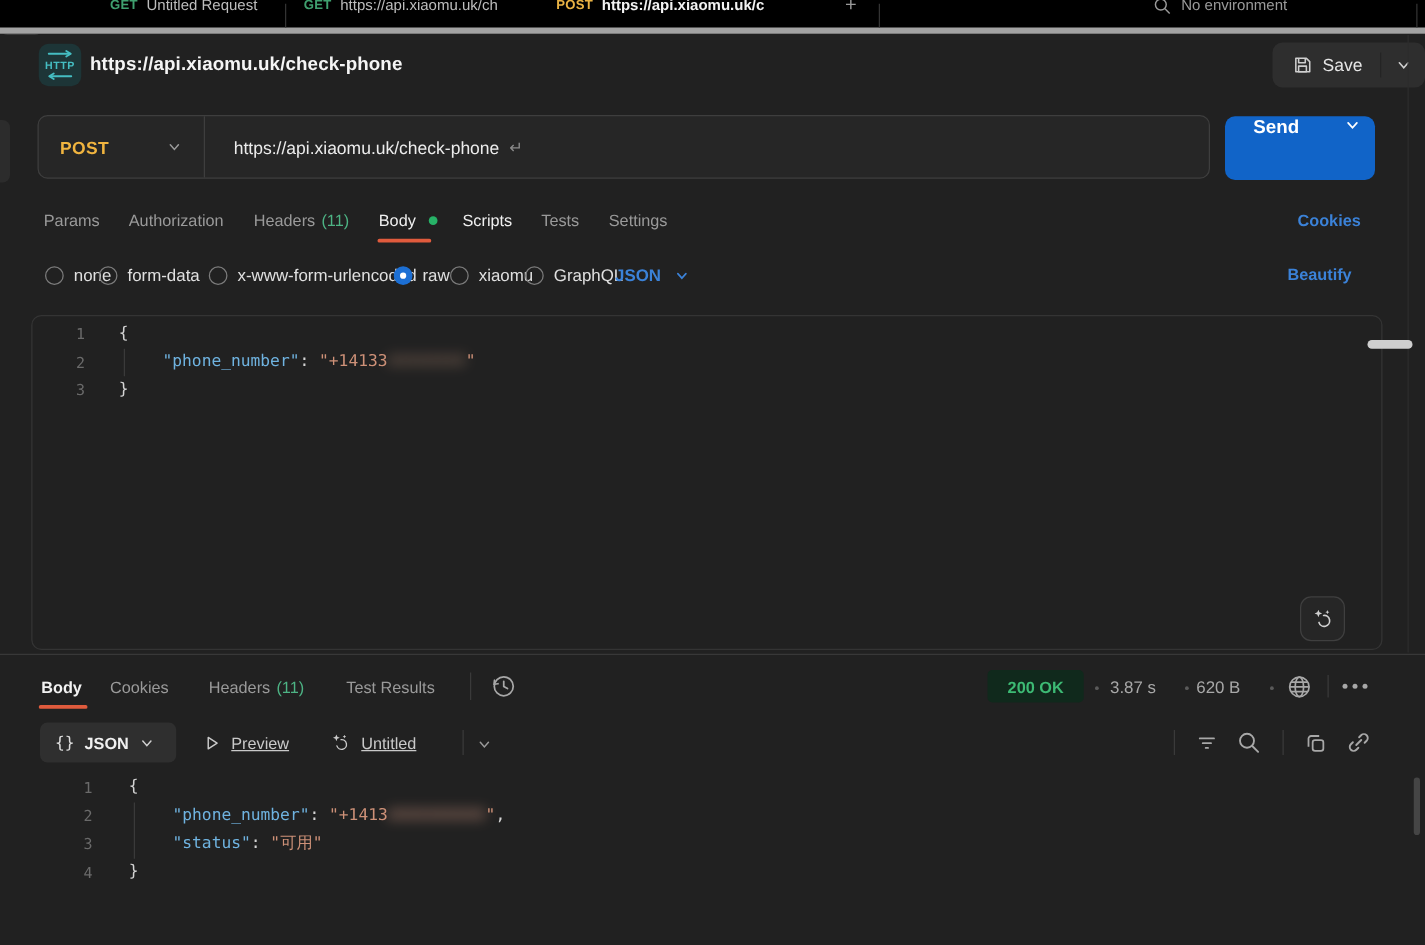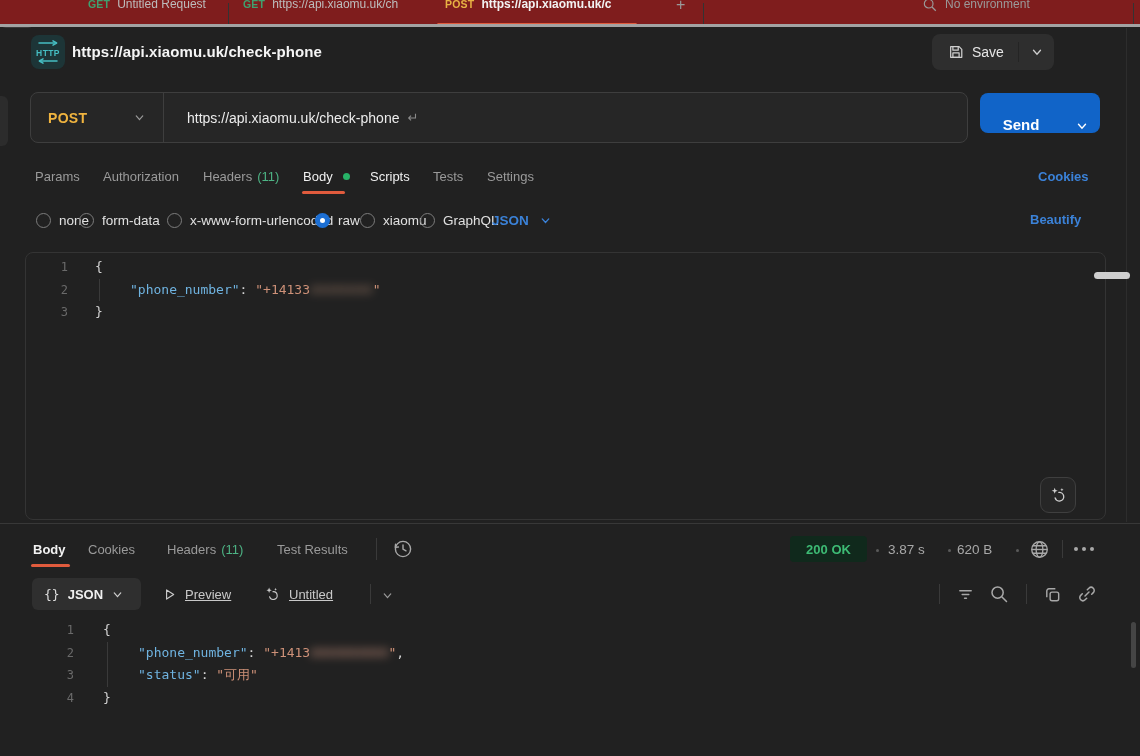--- a/index.html
+++ b/index.html
@@ -3,49 +3,49 @@
 <meta charset="utf-8">
 <style>
   * { box-sizing: border-box; }
   html,body { margin:0; padding:0; background:#212121; }
   body { font-family:"Liberation Sans", sans-serif; }
   .screen { position:relative; width:1140px; height:756px; overflow:hidden; background:#212121; color:#e8e8e8; }
   .abs { position:absolute; }
   svg { display:block; }
 
   
-  .tabbar { position:absolute; top:0; left:0; width:1140px; height:27px; background:#7f1d1d; border-bottom:3px solid #a3a3a3; overflow:hidden; }
+  .tabbar { position:absolute; top:0; left:0; width:1140px; height:27px; background:#000000; border-bottom:5px solid #a3a3a3; overflow:hidden; }
   .wtab { position:absolute; top:-11px; height:30px; display:flex; align-items:center; gap:7px; font-size:12px; color:#bdbdbd; cursor:pointer; }
   .wtab .m { font-size:10.5px; font-weight:700; letter-spacing:.2px; }
   .m-get { color:#3fa06f; }
   .m-post { color:#e8b244; }
   .wtab.active { color:#f2f2f2; font-weight:600; }
   .tab-underline { position:absolute; left:437px; top:23px; width:200px; height:3px; background:#e05b3d; border-radius:2px; }
   .tab-div { position:absolute; top:3px; width:1px; height:24px; background:#333; }
   .plus-tab { position:absolute; left:676px; top:-10px; height:30px; display:flex; align-items:center; font-size:16px; color:#9a9a9a; cursor:pointer; }
   .env-sel { position:absolute; left:922px; top:-11px; height:30px; display:flex; align-items:center; gap:8px; font-size:12px; color:#9a9a9a; cursor:pointer; }
 
   
   .side-handle { left:0; top:96px; width:8px; height:50px; background:#2c2c2c; border-radius:0 6px 6px 0; }
   .http-icon { left:31px; top:35px; width:34px; height:34px; border-radius:8px; background:#1d3537; display:flex; align-items:center; justify-content:center; }
   .req-title { left:72px; top:43px; font-size:15px; font-weight:700; color:#f5f5f5; letter-spacing:.1px; }
-  .save-btn { left:932px; top:34px; width:122px; height:36px; background:#2e2e2e; border-radius:8px; display:flex; align-items:stretch; cursor:pointer; }
+  .save-btn { left:1018px; top:34px; width:122px; height:36px; background:#2e2e2e; border-radius:8px; display:flex; align-items:stretch; cursor:pointer; }
   .save-main { display:flex; align-items:center; gap:8px; padding-left:16px; width:86px; color:#e6e6e6; font-size:14px; }
   .save-sep { width:1px; margin:8px 0; background:#242424; }
   .save-caret { width:35px; display:flex; align-items:center; justify-content:center; color:#cfcfcf; }
   .right-gutter { left:1126px; top:28px; width:1px; height:494px; background:#2d2d2d; }
 
   
   .url-box { left:30px; top:92px; width:938px; height:51px; background:#262626; border:1px solid #3e3e3e; border-radius:8px; }
   .method-lbl { left:48px; top:92px; height:51px; display:flex; align-items:center; font-size:14px; font-weight:700; color:#f0b43f; letter-spacing:.3px; }
   .method-caret { left:133px; top:92px; height:51px; display:flex; align-items:center; color:#9a9a9a; cursor:pointer; }
   .url-div { left:163px; top:93px; width:1px; height:49px; background:#3e3e3e; }
   .url-text { left:187px; top:92px; height:51px; display:flex; align-items:center; font-size:14px; color:#ececec; }
   .enter-sym { color:#8a8a8a; font-size:13px; margin-left:8px; }
-  .send-btn { left:980px; top:93px; width:120px; height:40px; background:#1164c8; border-radius:8px; display:flex; align-items:flex-end; cursor:pointer; }
+  .send-btn { left:980px; top:93px; width:120px; height:51px; background:#1164c8; border-radius:8px; display:flex; align-items:flex-start; cursor:pointer; }
   .send-main { width:82px; display:flex; align-items:center; justify-content:center; color:#fff; font-size:15px; font-weight:700; }
   .send-sep { width:1px; margin:8px 0; background:rgba(255,255,255,.3); }
   .send-caret { flex:1; display:flex; align-items:center; justify-content:center; color:#fff; }
 
   
   .rtab { position:absolute; top:158px; height:36px; display:flex; align-items:center; gap:5px; font-size:13px; color:#9a9a9a; cursor:pointer; }
   .rtab.lit { color:#f0f0f0; }
   .cnt-green { color:#4db384; }
   .green-dot { width:7px; height:7px; border-radius:50%; background:#27b267; margin-left:5px; }
   .body-underline { left:302px; top:191px; width:43px; height:3px; background:#e05b3d; border-radius:2px; }

